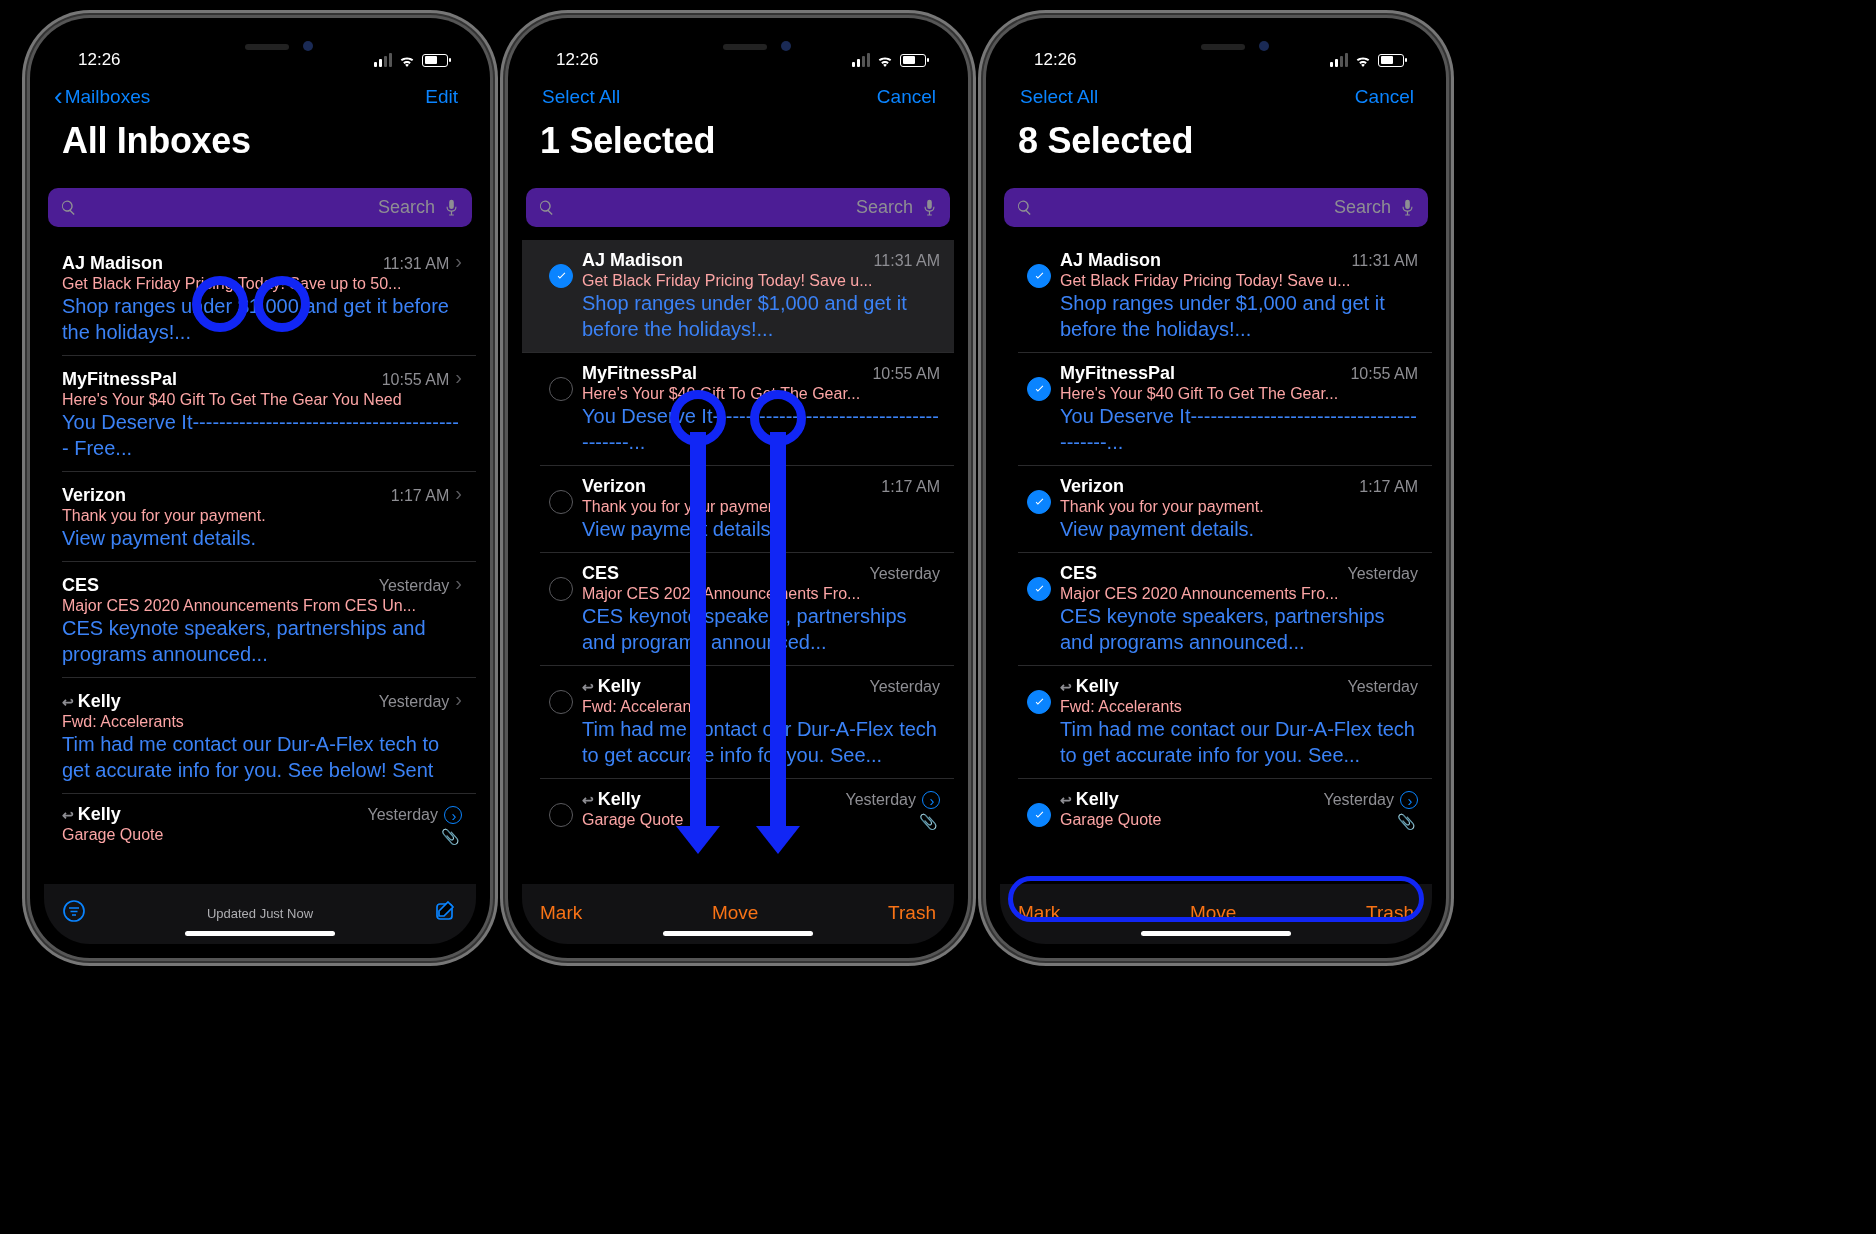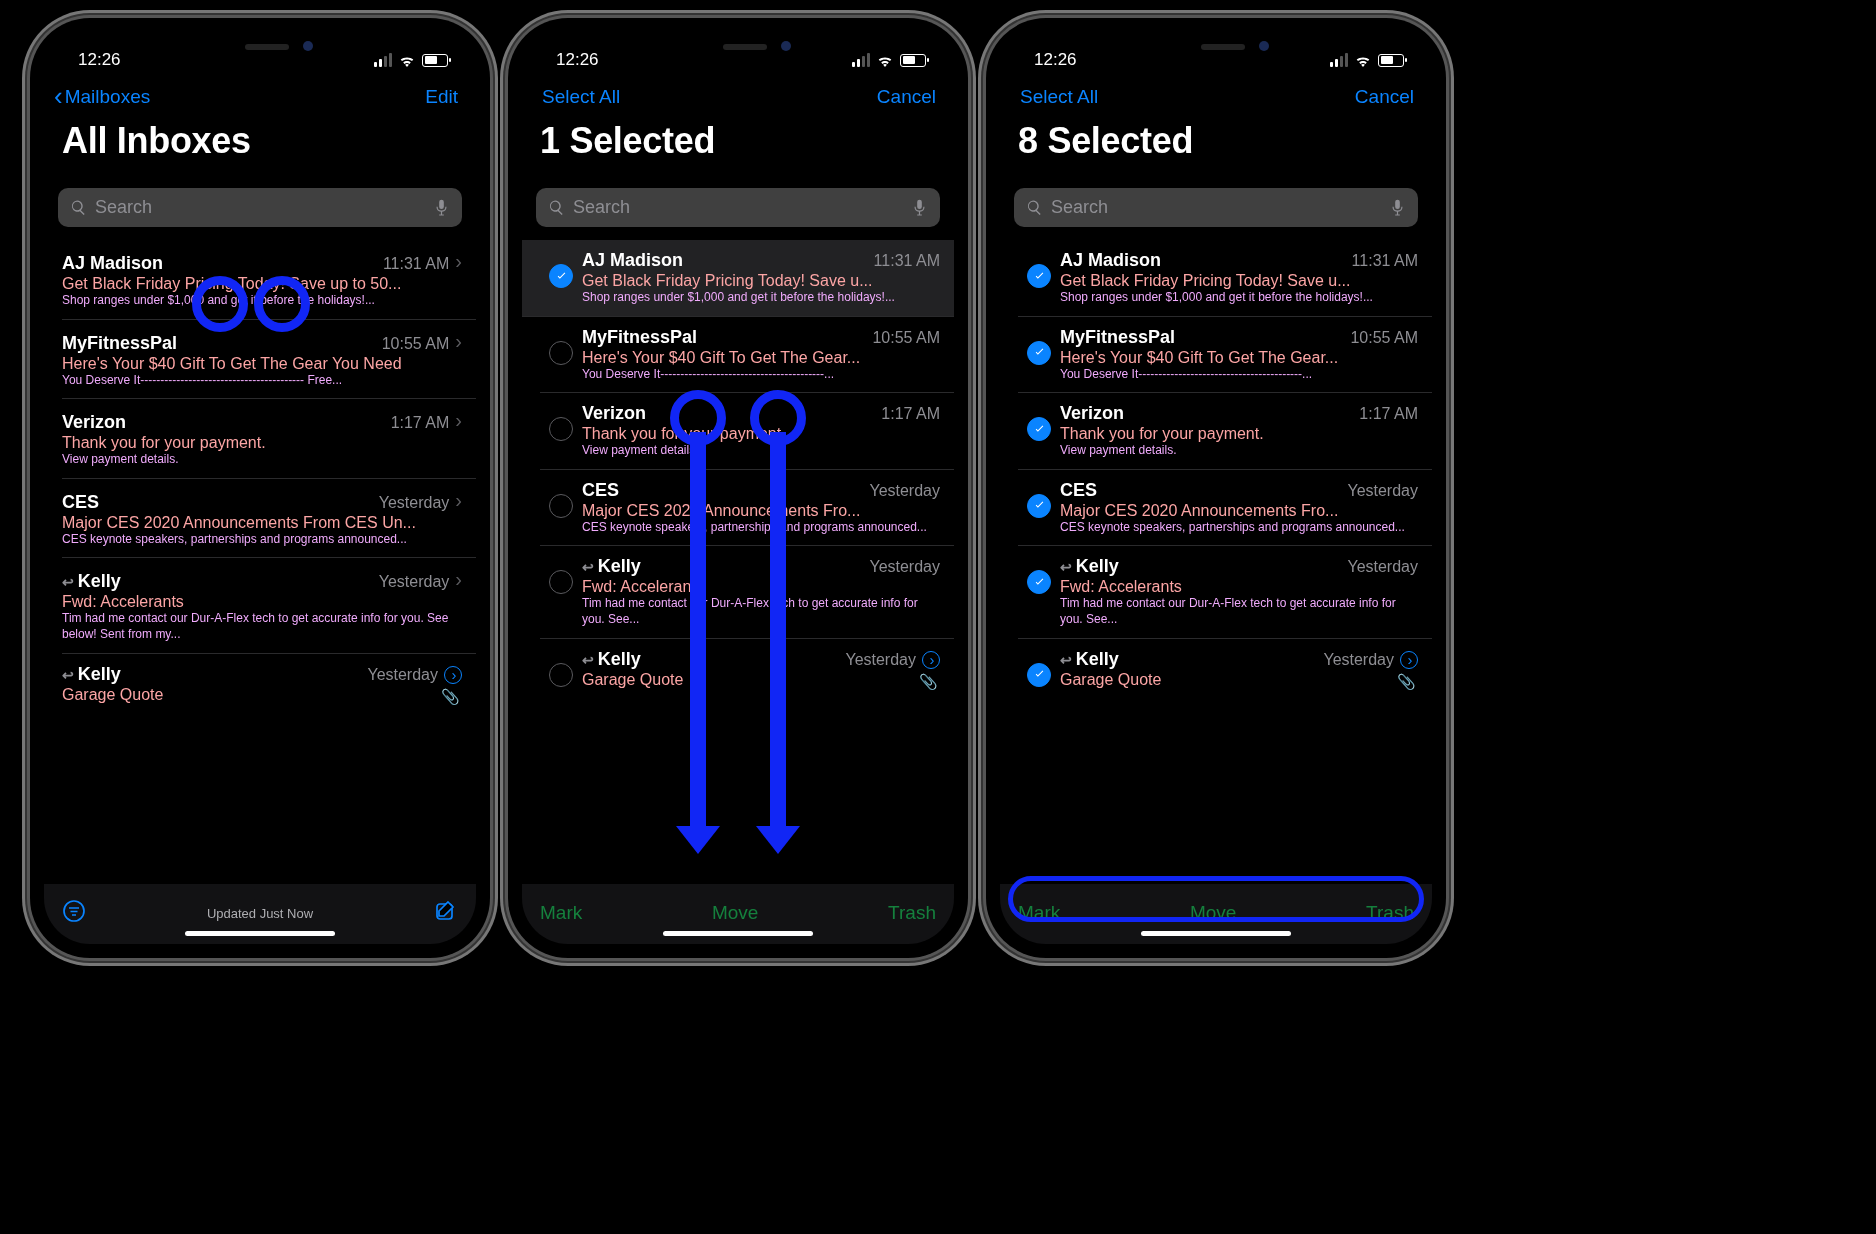--- a/index.html
+++ b/index.html
@@ -76,22 +76,22 @@
   .batt::after{content:"";position:absolute;right:-4px;top:3.5px;width:2px;height:4px;background:#fff;border-radius:1px}
   .batt i{display:block;height:100%;width:60%;background:#fff;border-radius:1px}
   .nav {
     display:flex;justify-content:space-between;align-items:center;
     padding:10px 18px 6px 10px;color:#0a84ff;font-size:19px;
   }
   .nav .left{display:flex;align-items:center;gap:2px}
   .chev-left{font-size:26px;line-height:0.7;font-weight:300;margin-top:-2px}
   .title{font-size:36px;font-weight:700;padding:6px 18px 26px;letter-spacing:-0.3px}
   .search{
-    display:flex;align-items:center;gap:8px;margin:0 14px 10px;
-    background:#404040;border-radius:10px;padding:9px 12px;color:#8e8e93;font-size:18px;
+    display:flex;align-items:center;gap:8px;margin:0 4px 10px;
+    background:#4c1d95;border-radius:10px;padding:9px 12px;color:#8e8e93;font-size:18px;text-align:right;
   }
   .search svg{width:17px;height:17px;fill:#8e8e93}
   .search .ph{flex:1}
   .mic{width:14px;height:20px}
   .list{position:absolute;top:208px;bottom:58px;left:0;right:0;overflow:hidden}
   .item{
     display:flex;align-items:flex-start;gap:0;
     border-bottom:0.5px solid #2a2a2c;padding:10px 0 10px 0;margin-left:18px;
     position:relative;
   }
@@ -104,31 +104,31 @@
   .check.on{background:#0a84ff;border-color:#0a84ff;display:flex;align-items:center;justify-content:center}
   .check.on svg{width:13px;height:13px;fill:#fff}
   .content{flex:1;min-width:0;padding-right:14px}
   .row1{display:flex;justify-content:space-between;align-items:baseline;gap:8px}
   .sender{font-size:18px;font-weight:700;white-space:nowrap;overflow:hidden;text-overflow:ellipsis}
   .time{color:#8e8e93;font-size:16px;white-space:nowrap;display:flex;align-items:flex-end;gap:6px}
   .disclosure{color:#5a5a5e;font-size:20px}
   .circ{width:18px;height:18px;border:1.6px solid #0a84ff;border-radius:50%;display:inline-flex;align-items:center;justify-content:center}
   .circ::after{content:"›";color:#0a84ff;font-size:15px;transform:translateX(1px)}
   .subj{font-size:16px;color:#fca5a5;white-space:nowrap;overflow:hidden;text-overflow:ellipsis;margin-top:1px}
-  .prev{font-size:12px;color:#f0abfc;line-height:1.3;max-height:2.6em;overflow:hidden}
+  .prev{font-size:20px;color:#3b82f6;line-height:1.3;max-height:2.6em;overflow:hidden}
   .reply{color:#8e8e93;font-size:14px;margin-right:4px}
   .clip{position:absolute;bottom:8px;right:16px;color:#8e8e93;font-size:15px}
   .toolbar{
     position:absolute;bottom:0;left:0;right:0;height:60px;
     background:rgba(20,20,22,0.92);
     padding:10px 18px 0;
   }
   .tb-row{display:flex;justify-content:space-between;align-items:center;height:38px}
   .tb-center{position:absolute;left:0;right:0;text-align:center;font-size:13px;color:#aeaeb2;pointer-events:none}
-  .tb-btn{color:#15803d;font-size:19px}
+  .tb-btn{color:#f97316;font-size:19px}
   .tb-icon{color:#0a84ff}
   .tb-icon svg{width:24px;height:24px;stroke:#0a84ff;fill:none;stroke-width:1.7}
   .home{position:absolute;bottom:8px;left:50%;transform:translateX(-50%);width:150px;height:5px;background:#fff;border-radius:3px;z-index:30}
   
   .ann-circles{position:absolute;z-index:40;pointer-events:none}
   .ann-circles .c{position:absolute;width:56px;height:56px;border:9px solid #1126f5;border-radius:50%}
   .ann-arrow{position:absolute;width:16px;background:#1126f5;z-index:40;pointer-events:none}
   .ann-arrow::after{content:"";position:absolute;bottom:-22px;left:-14px;border-left:22px solid transparent;border-right:22px solid transparent;border-top:28px solid #1126f5}
   .tb-ring{position:absolute;bottom:22px;left:8px;right:8px;height:46px;border:5px solid #1126f5;border-radius:26px;z-index:40;pointer-events:none}
 </style>

